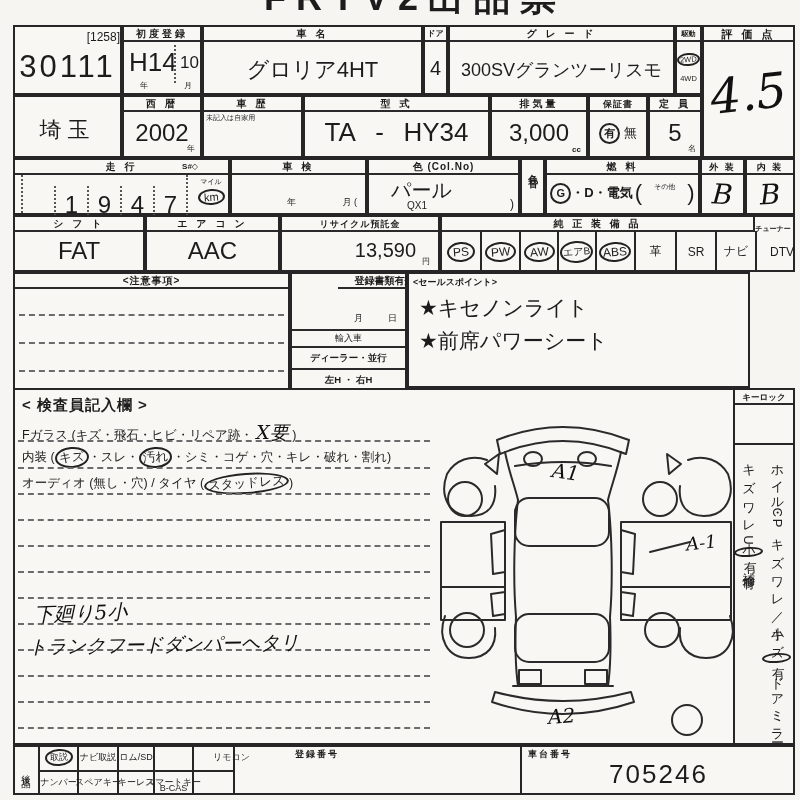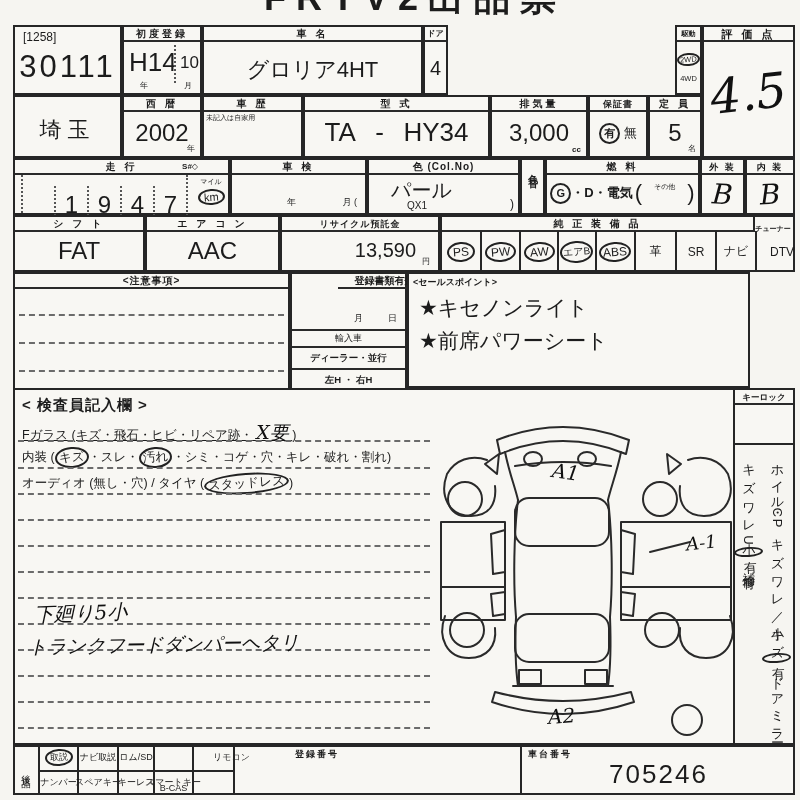--- a/index.html
+++ b/index.html
@@ -27,21 +27,21 @@
 </head>
 <body>
 
 <div class="sheet">
 
   <div class="abs" style="left:225px;top:0;width:380px;height:16px;overflow:hidden;">
     <span style="display:block;margin-top:-26px;font-size:36px;font-weight:bold;letter-spacing:10px;text-align:center;">FRTV2出品票</span>
   </div>
 
   <div class="cell" style="left:13px;top:25px;width:109px;height:70px;">
-    <div class="abs" style="top:3px;width:100%;text-align:left;font-size:12px;padding-left:8px;">[1258]</div>
+    <div class="abs" style="top:3px;width:100%;text-align:right;font-size:12px;">[1258]</div>
     <div class="abs" style="top:22px;width:100%;text-align:center;font-size:31px;letter-spacing:3px;">30111</div>
   </div>
 
   <div class="cell" style="left:122px;top:25px;width:80px;height:70px;">
     <div class="hdr">初度登録</div>
     <div class="abs" style="left:5px;top:20px;font-size:26px;">H14</div>
     <div class="abs" style="left:50px;top:18px;height:38px;border-left:2px dotted #555;"></div>
     <div class="abs" style="left:56px;top:26px;font-size:17px;">10</div>
     <div class="abs tiny" style="left:16px;bottom:2px;">年</div>
     <div class="abs tiny" style="right:8px;bottom:2px;">月</div>
@@ -50,20 +50,24 @@
   <div class="cell" style="left:202px;top:25px;width:221px;height:70px;">
     <div class="hdr">車  名</div>
     <div class="abs" style="top:28px;width:100%;text-align:center;font-size:22px;">グロリア4HT</div>
   </div>
 
   <div class="cell" style="left:423px;top:25px;width:25px;height:70px;">
     <div class="hdr" style="font-size:8px;letter-spacing:0;">ドア</div>
     <div class="abs" style="top:30px;width:100%;text-align:center;font-size:20px;">4</div>
   </div>
 
+  <div class="cell" style="left:448px;top:25px;width:227px;height:70px;">
+    <div class="hdr">グ  レ  ー  ド</div>
+    <div class="abs" style="top:31px;width:100%;text-align:center;font-size:18px;">300SVグランツーリスモ</div>
+  </div>
 
   <div class="cell" style="left:675px;top:25px;width:27px;height:70px;">
     <div class="hdr" style="font-size:7px;letter-spacing:0;">駆動</div>
     <div class="abs" style="top:21px;width:100%;text-align:center;">
       <span class="circ" style="font-size:7.5px;padding:0 1px;">2WD</span>
     </div>
     <div class="abs" style="top:47px;width:100%;text-align:center;font-size:7.5px;">4WD</div>
   </div>
 
   <div class="cell" style="left:702px;top:25px;width:93px;height:133px;">
@@ -236,21 +240,21 @@
   <div class="cell" style="left:407px;top:272px;width:343px;height:116px;">
     <div class="abs" style="left:4px;top:2px;font-size:9px;font-weight:bold;">&lt;セールスポイント&gt;</div>
     <div class="abs" style="left:10px;top:20px;font-size:21px;">★キセノンライト</div>
     <div class="abs" style="left:10px;top:53px;font-size:21px;">★前席パワーシート</div>
   </div>
 
   <div class="cell" style="left:13px;top:388px;width:722px;height:357px;"></div>
 
   <div class="abs" style="left:22px;top:396px;font-size:15px;font-weight:bold;letter-spacing:1px;">&lt; 検査員記入欄 &gt;</div>
 
-  <div class="abs" style="left:22px;top:420px;font-size:12.5px;text-decoration:underline;">
+  <div class="abs" style="left:22px;top:420px;font-size:12.5px;">
     <span>Fガラス (キズ・飛石・ヒビ・リペア跡・</span>
     <span class="hand" style="font-size:19px;">X要</span>
     <span>)</span>
   </div>
   <div class="dash" style="left:18px;top:440px;width:412px;"></div>
 
   <div class="abs" style="left:22px;top:447px;font-size:12.5px;">
     <span>内装 (</span><span class="circ" style="padding:0 2px;">キズ</span><span>・スレ・</span><span class="circ" style="padding:0 2px;">汚れ</span><span>・シミ・コゲ・穴・キレ・破れ・割れ)</span>
   </div>
   <div class="dash" style="left:18px;top:467px;width:412px;"></div>

